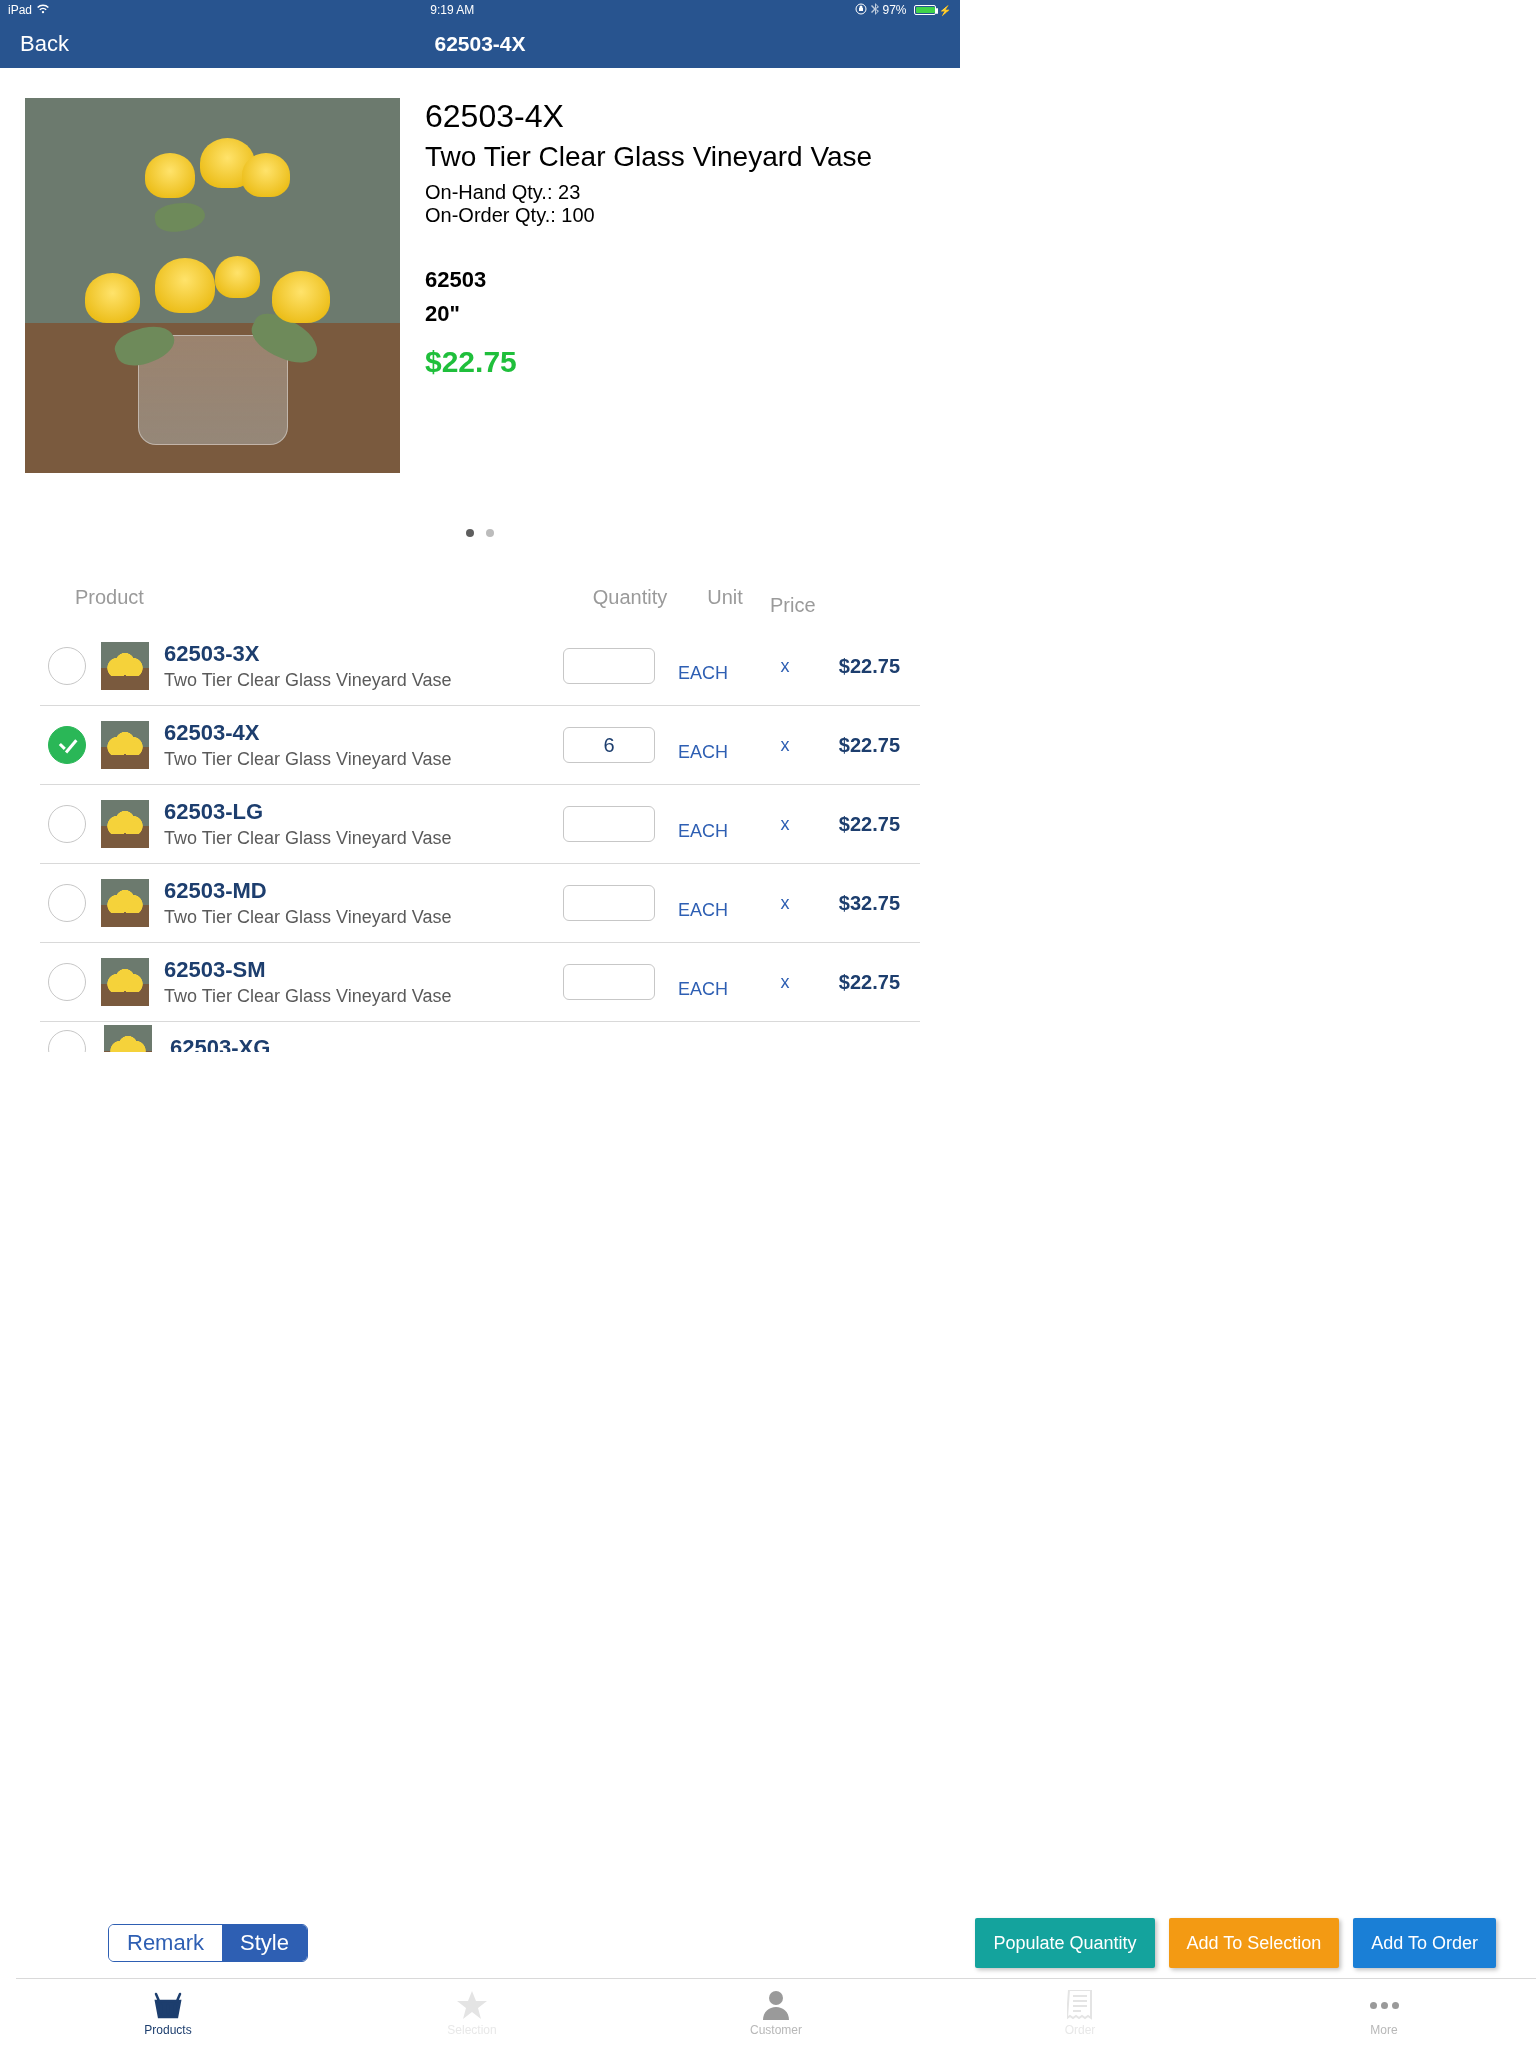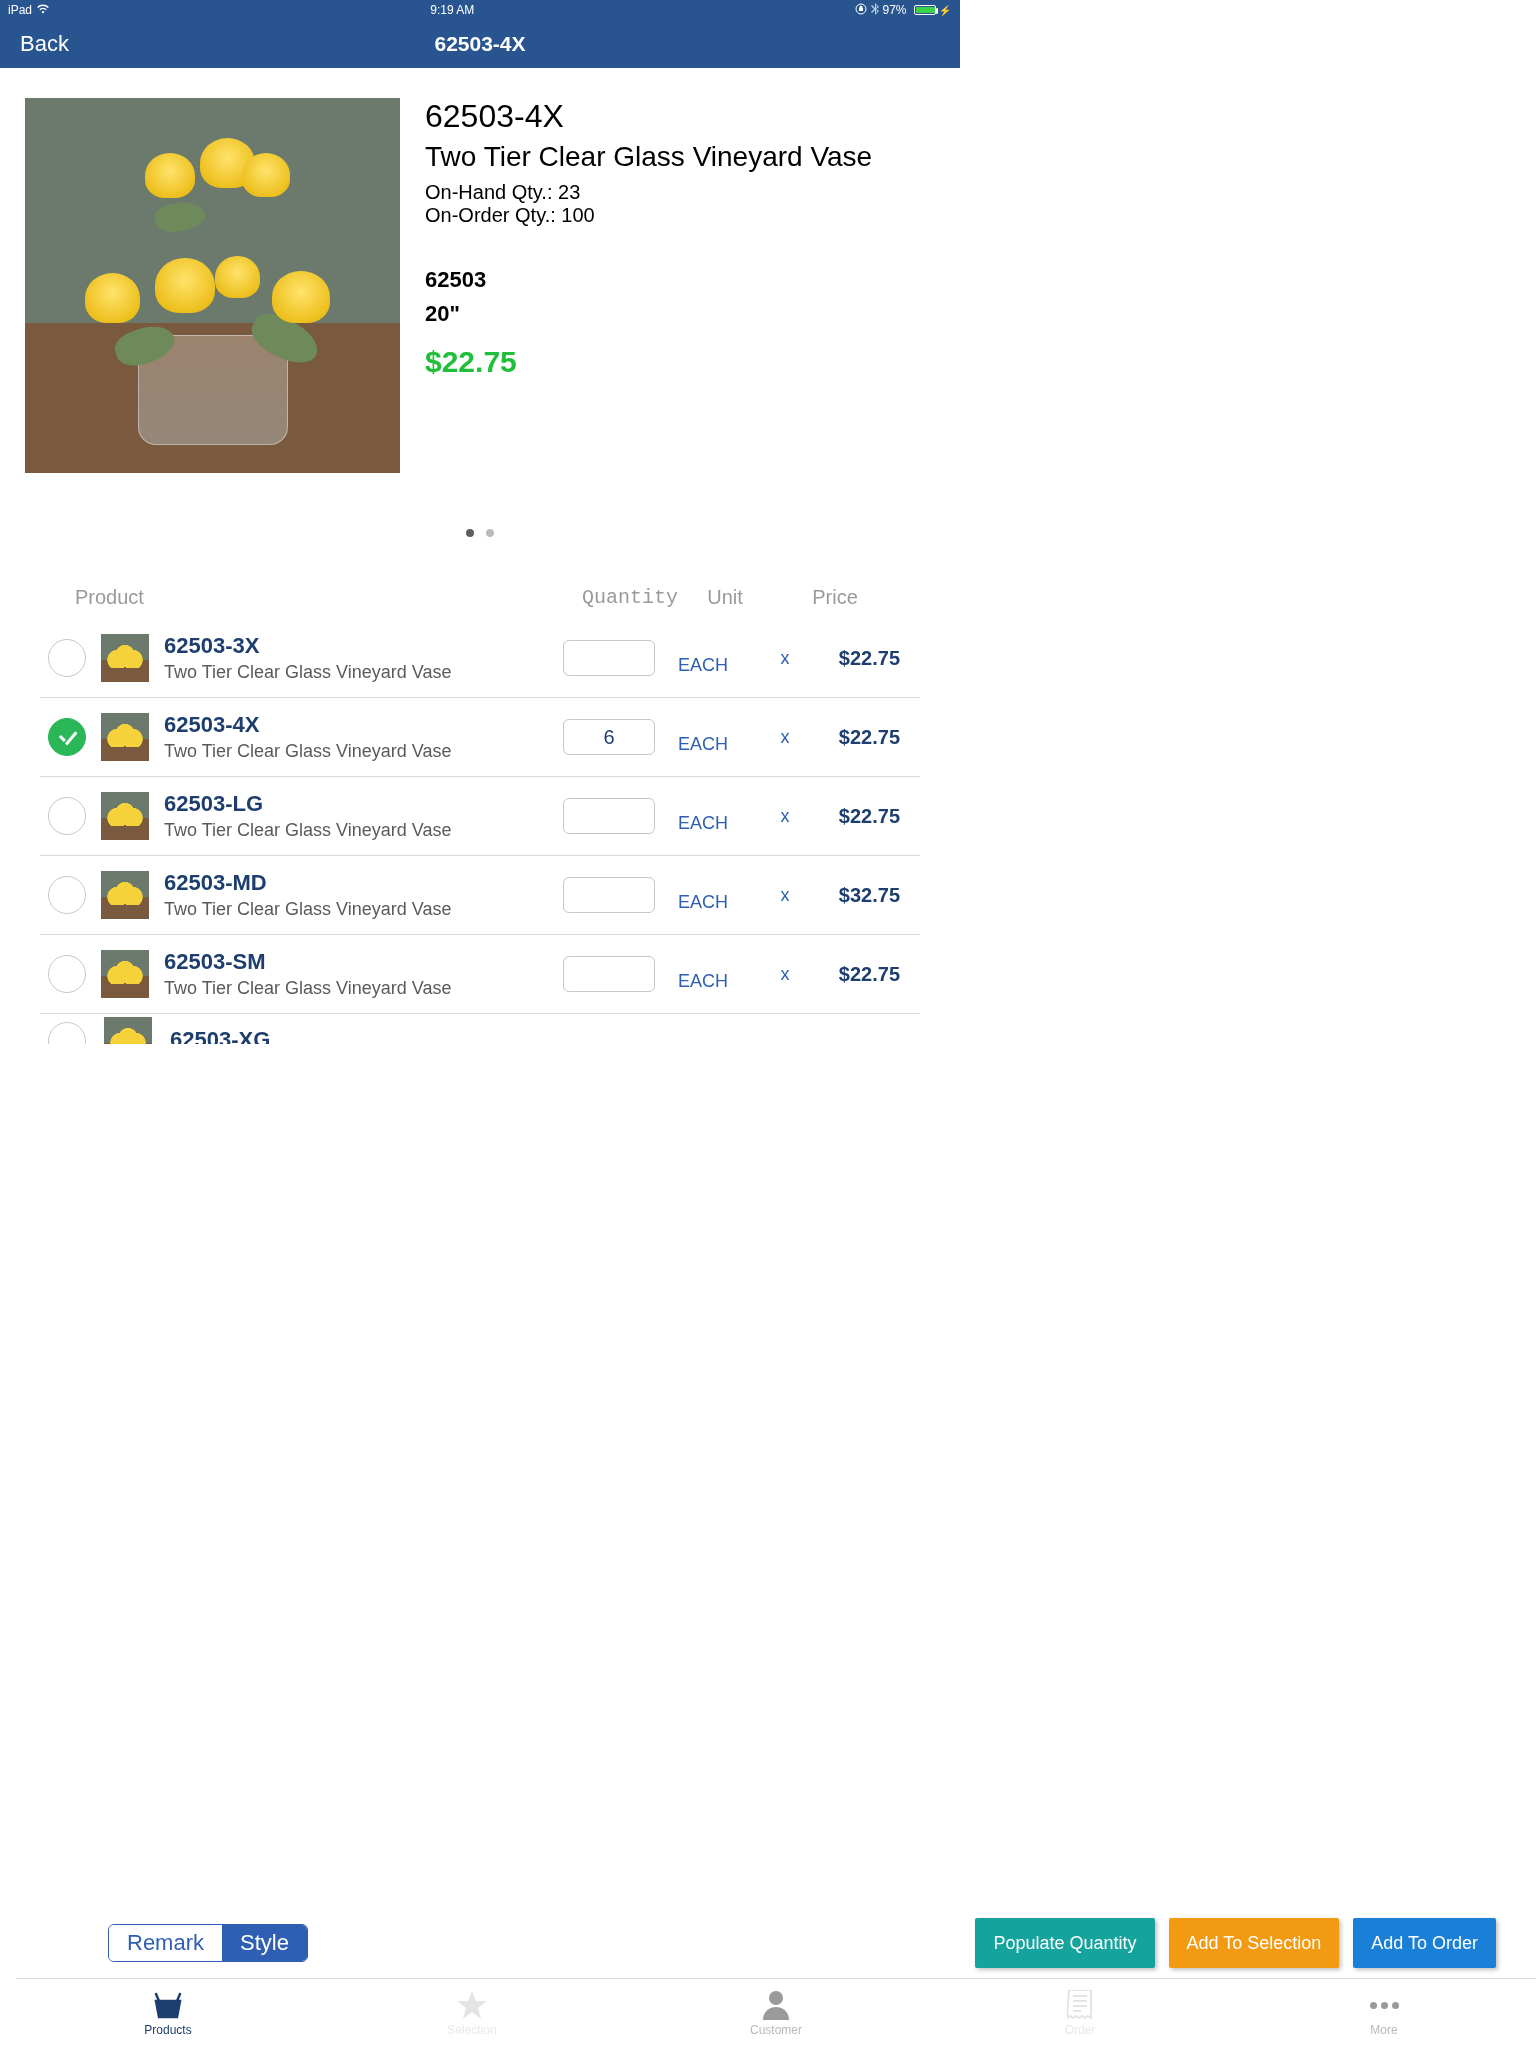--- a/index.html
+++ b/index.html
@@ -27,23 +27,23 @@
   .group-code { margin-top:40px; font-size:22px; font-weight:600; color:#000; }
   .size { font-size:22px; font-weight:600; color:#000; margin-top:8px; }
   .price-big { font-size:30px; font-weight:700; color:#1fbf3b; margin-top:18px; }
 
   .dots { text-align:center; margin-top:40px; }
   .dot { display:inline-block; width:8px; height:8px; border-radius:50%; background:#bcbcbc; margin:0 4px; }
   .dot.active { background:#5e5e5e; }
 
   .table-head { display:flex; margin-top:45px; padding:0 60px 10px 75px; color:#9a9a9a; font-size:20px; }
   .th-product { flex:1; }
-  .th-qty { width:100px; text-align:center;font-family:Liberation Mono, monospace; }
+  .th-qty { width:100px; text-align:center; }
   .th-unit { width:90px; text-align:center; }
-  .th-price { width:130px; text-align:center; }
+  .th-price { width:130px; text-align:left;margin-top:8px; }
 
   .rows { margin:0 40px 0 40px; }
   .row { display:flex; align-items:center; padding:14px 20px 14px 8px; border-bottom:1px solid #d9d9d9; gap:15px; }
   .radio { width:38px; height:38px; border:1.5px solid #c7c7c7; border-radius:50%; flex-shrink:0; }
   .radio.checked { background:#2ab757; border-color:#2ab757; position:relative; }
   .radio.checked::after { content:""; position:absolute; left:10px; top:18px; width:7px; height:2.5px; background:#fff; transform:rotate(45deg); }
   .radio.checked::before { content:""; position:absolute; left:14px; top:18px; width:16px; height:2.5px; background:#fff; transform:rotate(-50deg); }
   .thumb { width:48px; height:48px; background:linear-gradient(#6c7a6e 0 55%, #7a5a3e 55% 100%); position:relative; flex-shrink:0; }
   .thumb::after{content:"";position:absolute;left:10%;top:15%;width:80%;height:55%;background:radial-gradient(circle,#f5d23a 40%,transparent 42%),radial-gradient(circle at 30% 70%,#f5d23a 30%,transparent 32%),radial-gradient(circle at 70% 70%,#f5d23a 30%,transparent 32%);}
   .row-text { flex:1; }

